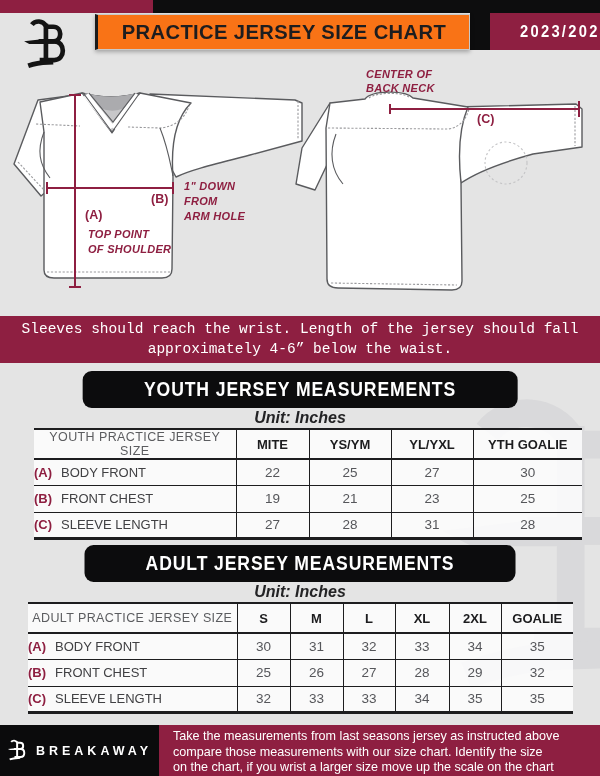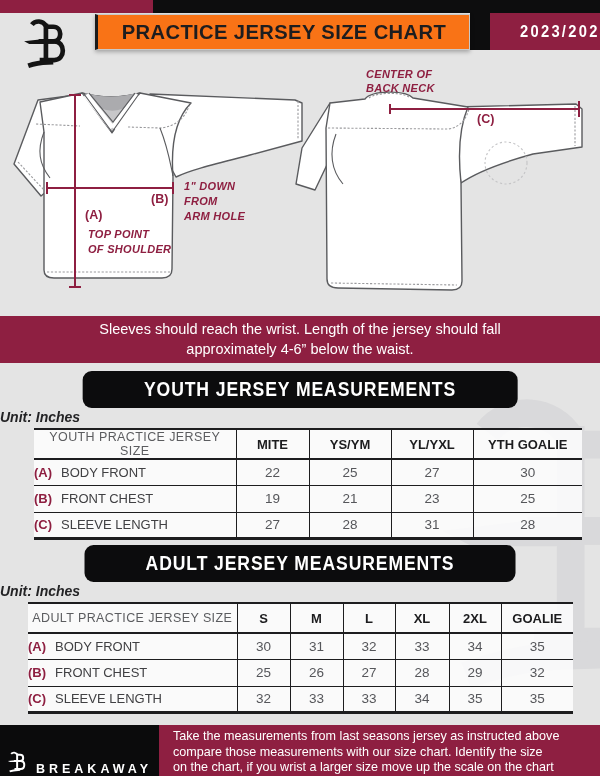--- a/index.html
+++ b/index.html
@@ -31,50 +31,50 @@
   .jline{fill:#ffffff;stroke:#5a5b5e;stroke-width:1.4;stroke-linejoin:round;}
   .seam{fill:none;stroke:#9a9a9d;stroke-width:1.1;stroke-dasharray:2.2 1.7;}
   .thin{fill:none;stroke:#5a5b5e;stroke-width:1.1;}
   .mline{stroke:var(--maroon,#8e1f41);stroke-width:2;fill:none;}
   .mkey{fill:var(--maroon,#8e1f41);font-family:"Liberation Sans",sans-serif;font-weight:700;font-size:12.5px;}
   .mtext{fill:var(--maroon,#8e1f41);font-family:"Liberation Sans",sans-serif;font-style:italic;font-weight:600;font-size:11px;letter-spacing:.3px;}
   
   .banner{
     position:absolute;left:0;top:316px;width:600px;height:47px;background:var(--maroon,#8e1f41);
     color:#fff;text-align:center;font-size:14.5px;line-height:19.5px;font-weight:500;
-    display:flex;flex-direction:column;justify-content:center;
+    display:flex;flex-direction:column;justify-content:center;font-family:Liberation Mono, monospace;
   }
   
   .section-head{
     position:absolute;left:50%;transform:translateX(-50%);
     background:#0c0c0d;border-radius:9px;height:37px;padding:0 40px;color:#fff;
     display:flex;align-items:center;z-index:2;
   }
   .section-head span{display:inline-block;font-weight:700;font-size:20px;letter-spacing:1px;white-space:nowrap;transform:scale(.88,1.05);}
-  .unit{position:absolute;left:0;width:600px;font-style:italic;font-weight:600;font-size:14px;color:#232325;z-index:2;}
+  .unit{position:absolute;left:0;width:600px;text-align:center;font-style:italic;font-weight:600;font-size:16px;color:#232325;z-index:2;}
   
   .size-table{border-collapse:collapse;table-layout:fixed;position:absolute;z-index:2;
     background:rgba(255,255,255,.82);
     border-top:2px solid #1d1d1f;border-bottom:3px solid #1d1d1f;}
   .size-table th,.size-table td{border-right:1.6px solid #1d1d1f;border-bottom:1.6px solid #1d1d1f;padding:0;}
   .size-table th:last-child,.size-table td:last-child{border-right:none;}
   .size-table tbody tr:last-child th,.size-table tbody tr:last-child td{border-bottom:none;}
   .size-table thead th{border-bottom:2px solid #1d1d1f;}
   .size-table thead tr{height:30px;}
   .size-table tbody tr{height:26.5px;}
   .size-hd{color:#5b5c5f;font-weight:400;font-size:12.5px;letter-spacing:.4px;}
   .col-hd{font-weight:700;font-size:13px;color:#1c1c1e;text-align:center;}
   .size-table td{font-size:13.5px;color:#55565a;text-align:center;font-weight:400;}
   .row-hd{text-align:left;padding-left:28px;font-size:13px;color:#404043;font-weight:500;}
   .rkey{color:var(--maroon,#8e1f41);font-weight:700;margin-right:9px;}
   
   .watermark{position:absolute;left:428px;top:386px;width:310px;height:345px;color:#d6d6d8;opacity:.75;z-index:1;}
   
   .footer{position:absolute;left:0;top:725px;width:600px;height:51px;display:flex;z-index:3;}
-  .footer-brand{width:159px;background:#0b0b0c;display:flex;align-items:flex-end;justify-content:center;gap:7px;}
+  .footer-brand{width:159px;background:#0b0b0c;display:flex;align-items:center;justify-content:center;gap:7px;}
   .footer-brand .brand-name{color:#fff;font-weight:700;font-size:12.5px;letter-spacing:4px;}
   .logo-footer{width:22px;height:26px;color:#ffffff;flex:none;}
   .footer-note{flex:1;background:var(--maroon,#8e1f41);color:#fff;padding:4px 8px 0 14px;box-sizing:border-box;
     font-size:12.6px;line-height:15.6px;font-weight:500;}
 </style>
 </head>
 <body>
 
 <svg width="0" height="0" style="position:absolute" aria-hidden="true">
   <symbol id="logo-b" viewBox="0 0 100 112">

